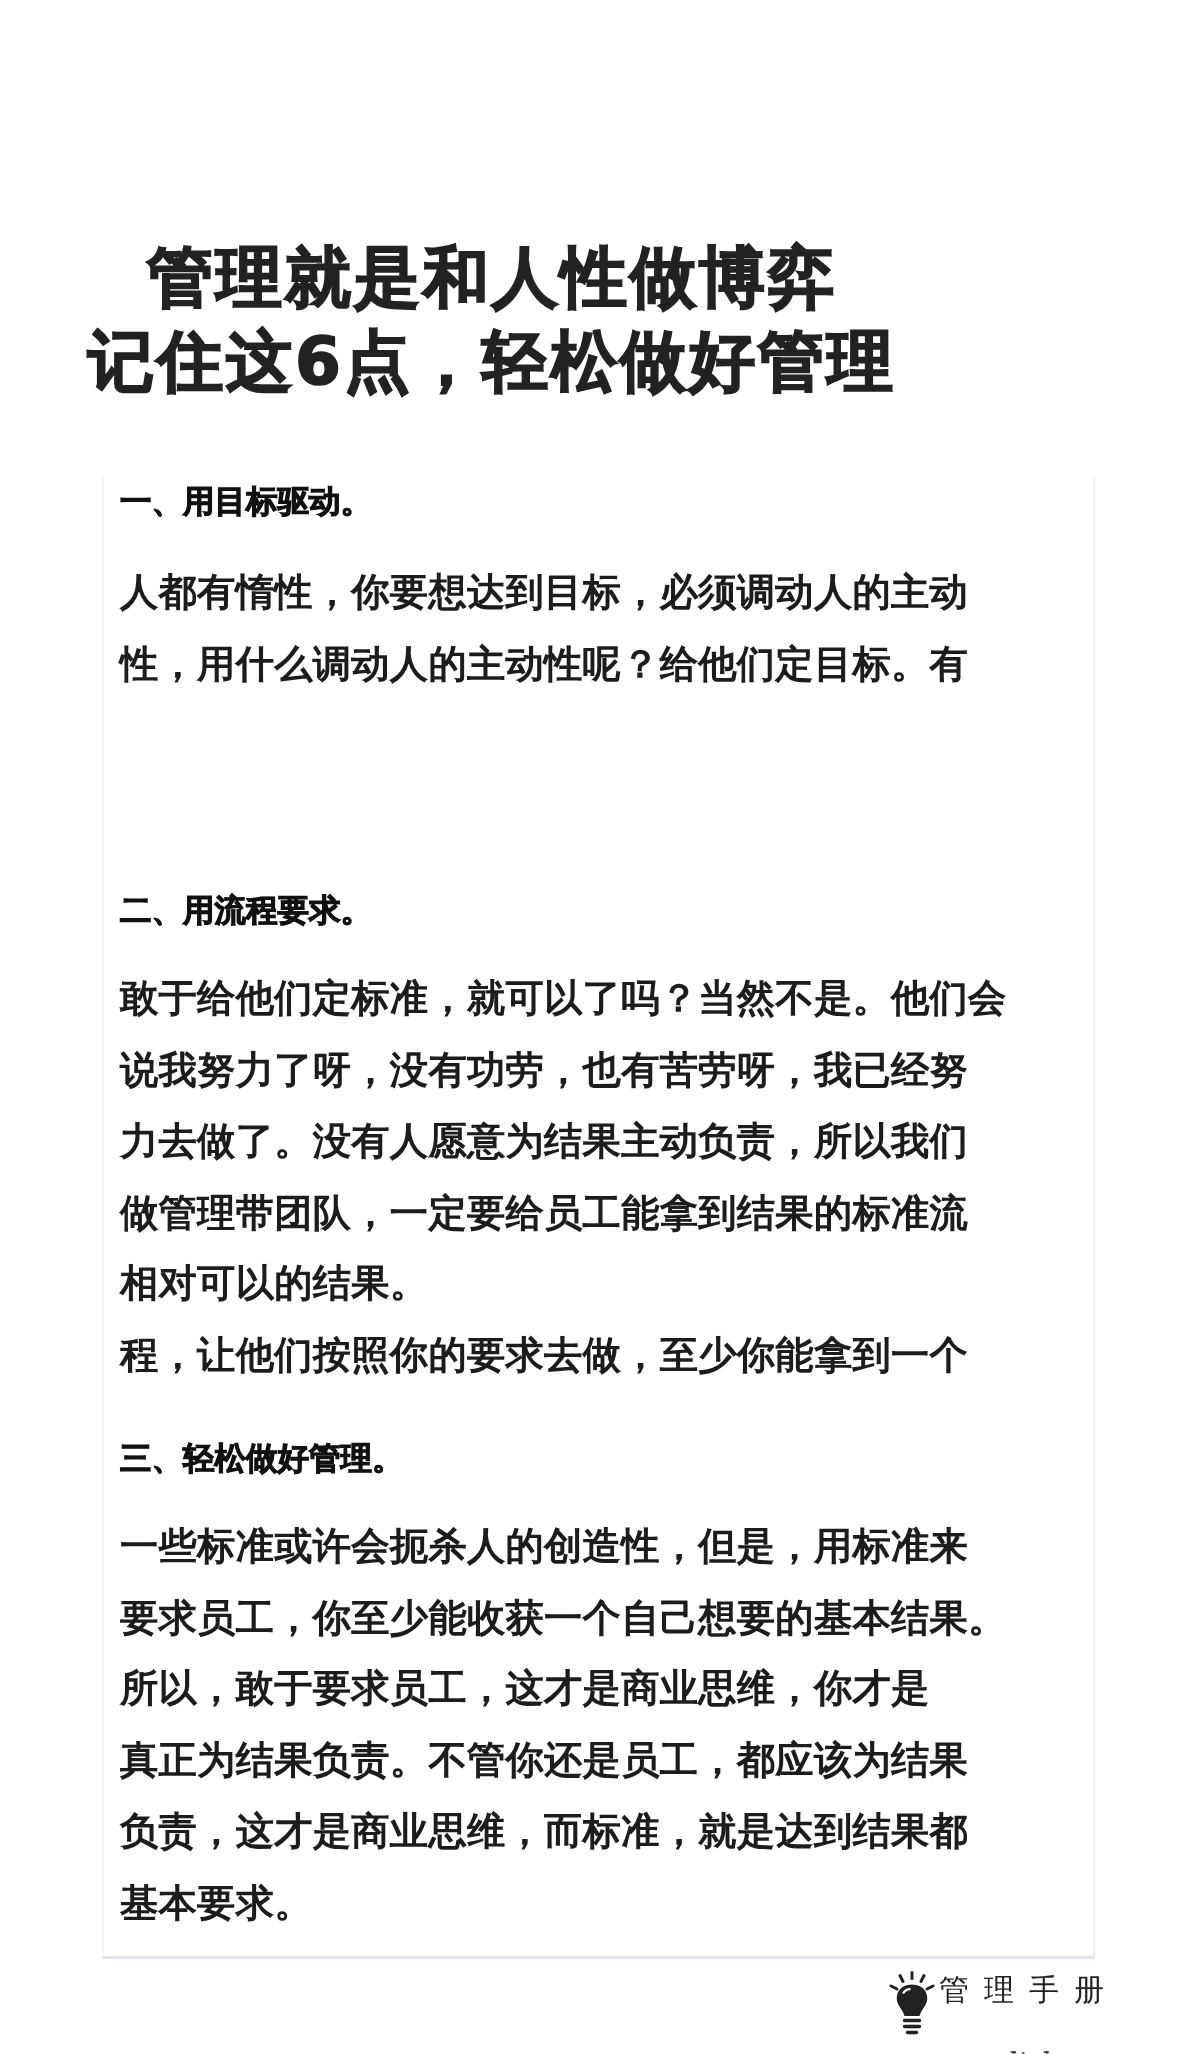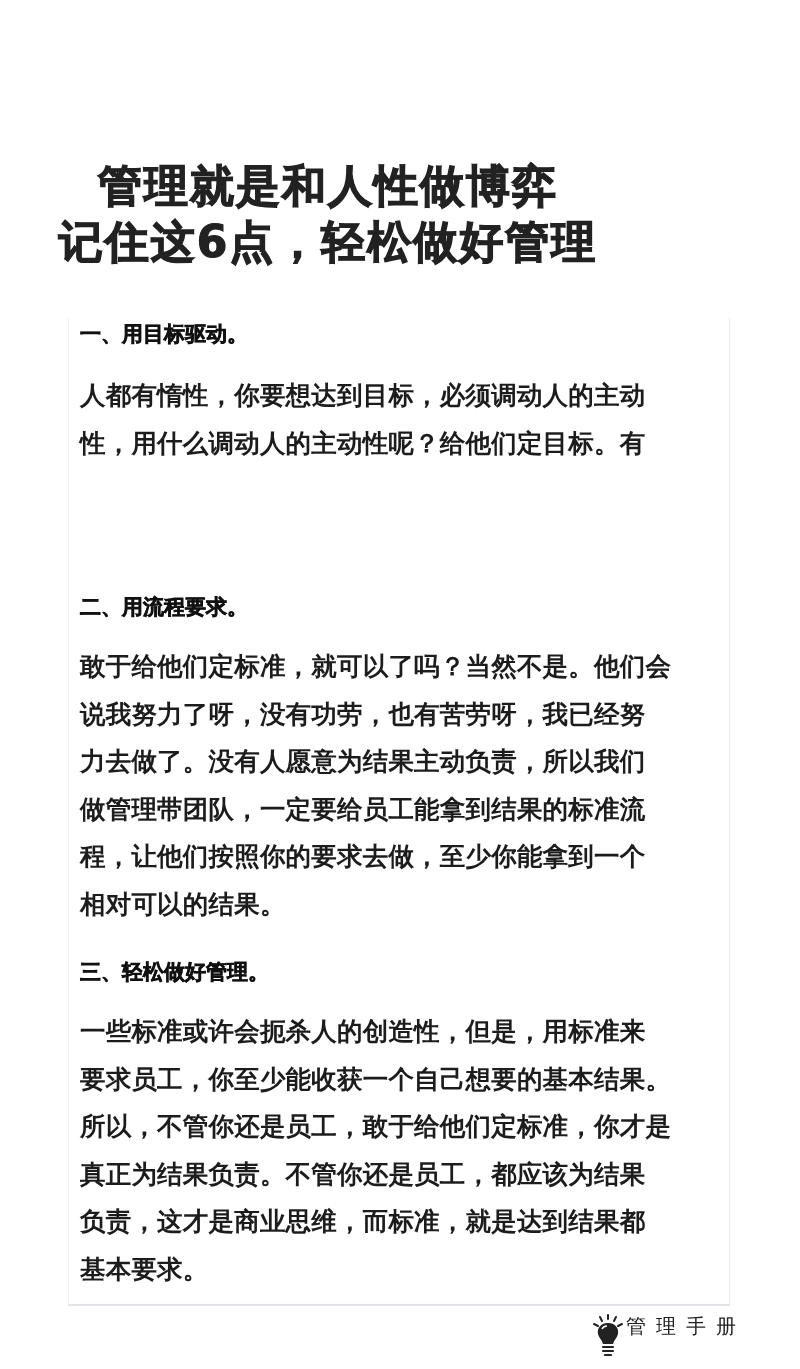--- a/index.html
+++ b/index.html
@@ -126,33 +126,33 @@
 
 <div class="section" style="top:590px;">
   <h2 class="heading">二、用流程要求。</h2>
 </div>
 <div class="section" style="top:643px;">
   <p class="para">
     <span>敢于给他们定标准，就可以了吗？当然不是。他们会</span>
     <span>说我努力了呀，没有功劳，也有苦劳呀，我已经努</span>
     <span>力去做了。没有人愿意为结果主动负责，所以我们</span>
     <span>做管理带团队，一定要给员工能拿到结果的标准流</span>
+    <span>相对可以的结果。</span>
     <span>程，让他们按照你的要求去做，至少你能拿到一个</span>
-    <span>相对可以的结果。</span>
   </p>
 </div>
 
 <div class="section" style="top:955px;">
   <h2 class="heading">三、轻松做好管理。</h2>
 </div>
 <div class="section" style="top:1008px;">
   <p class="para">
     <span>一些标准或许会扼杀人的创造性，但是，用标准来</span>
     <span>要求员工，你至少能收获一个自己想要的基本结果。</span>
-    <span>所以，不管你还是员工，敢于给他们定标准，你才是</span>
+    <span>所以，敢于要求员工，这才是商业思维，你才是</span>
     <span>真正为结果负责。不管你还是员工，都应该为结果</span>
     <span>负责，这才是商业思维，而标准，就是达到结果都</span>
     <span>基本要求。</span>
   </p>
 </div>
 
 <div class="logo">
   <svg class="logo-icon" viewBox="0 0 34 44">
     <g stroke="#222" stroke-width="2" stroke-linecap="round">
       <line x1="4" y1="10" x2="8" y2="12"></line>

